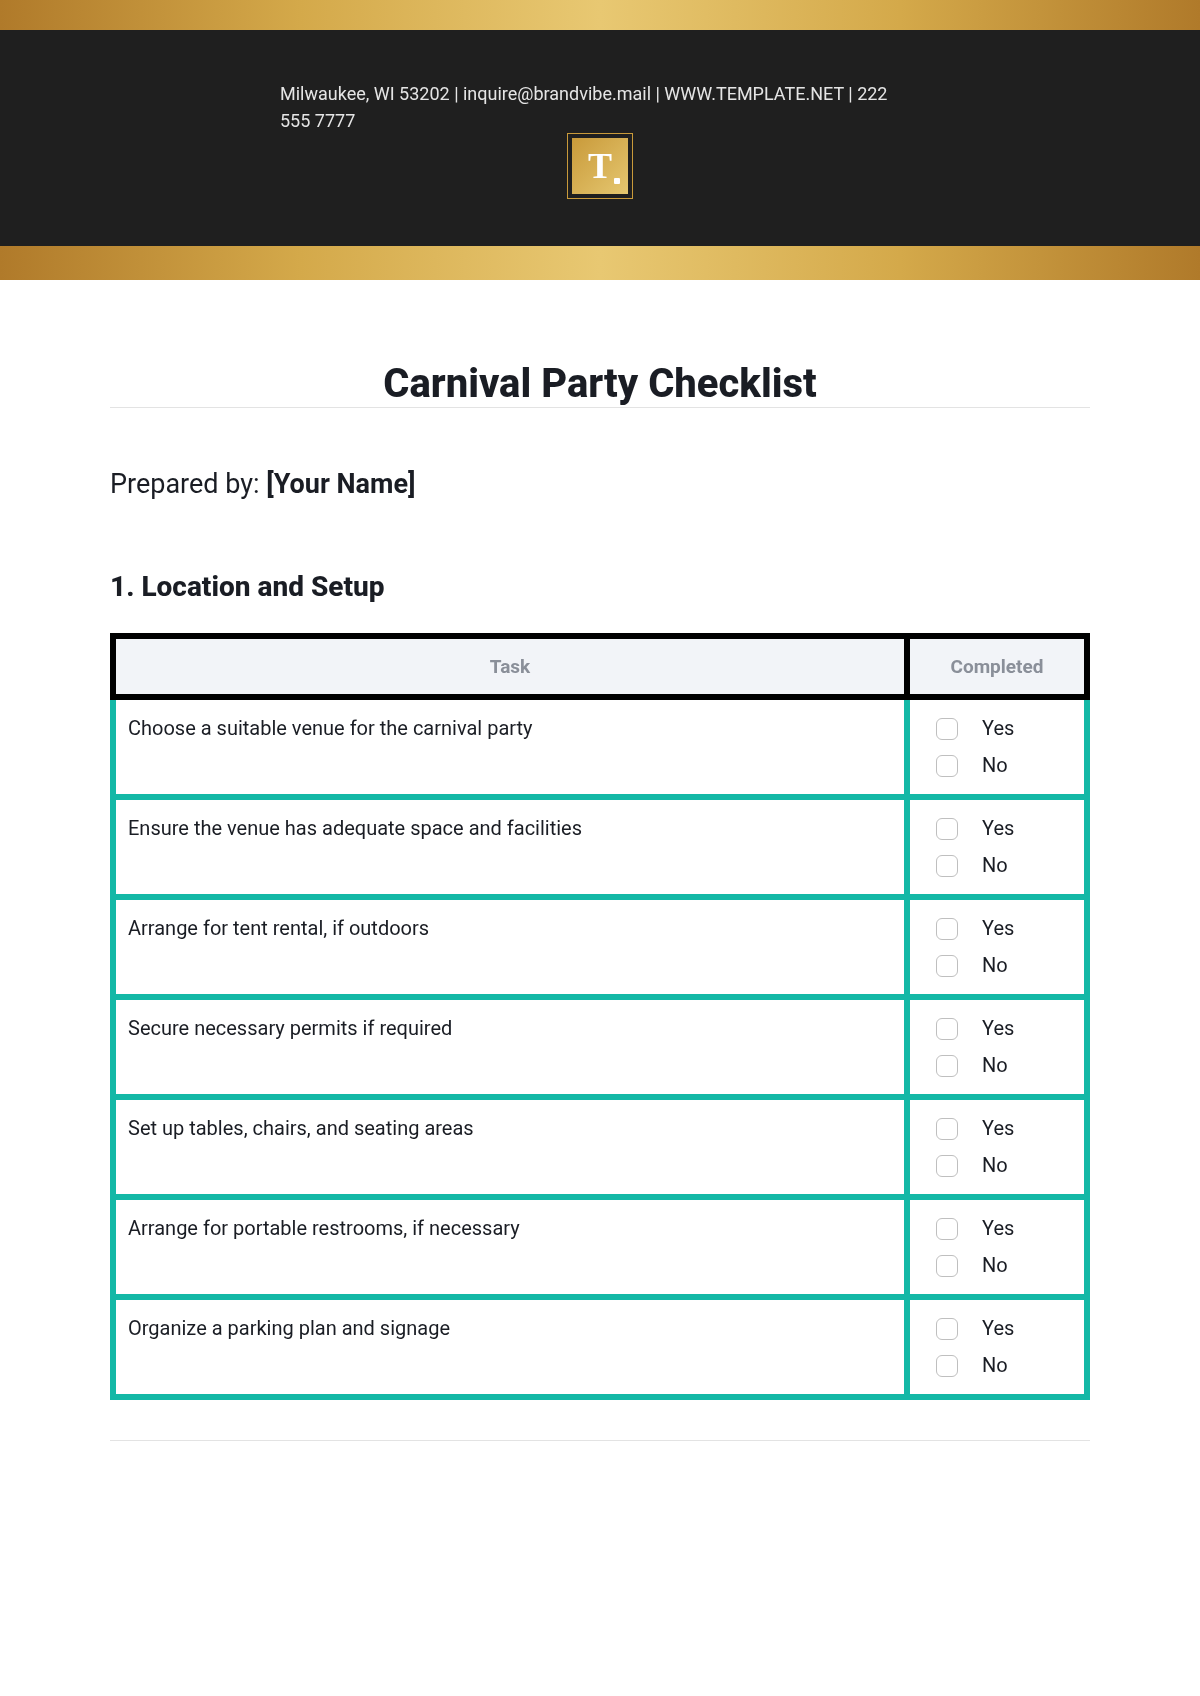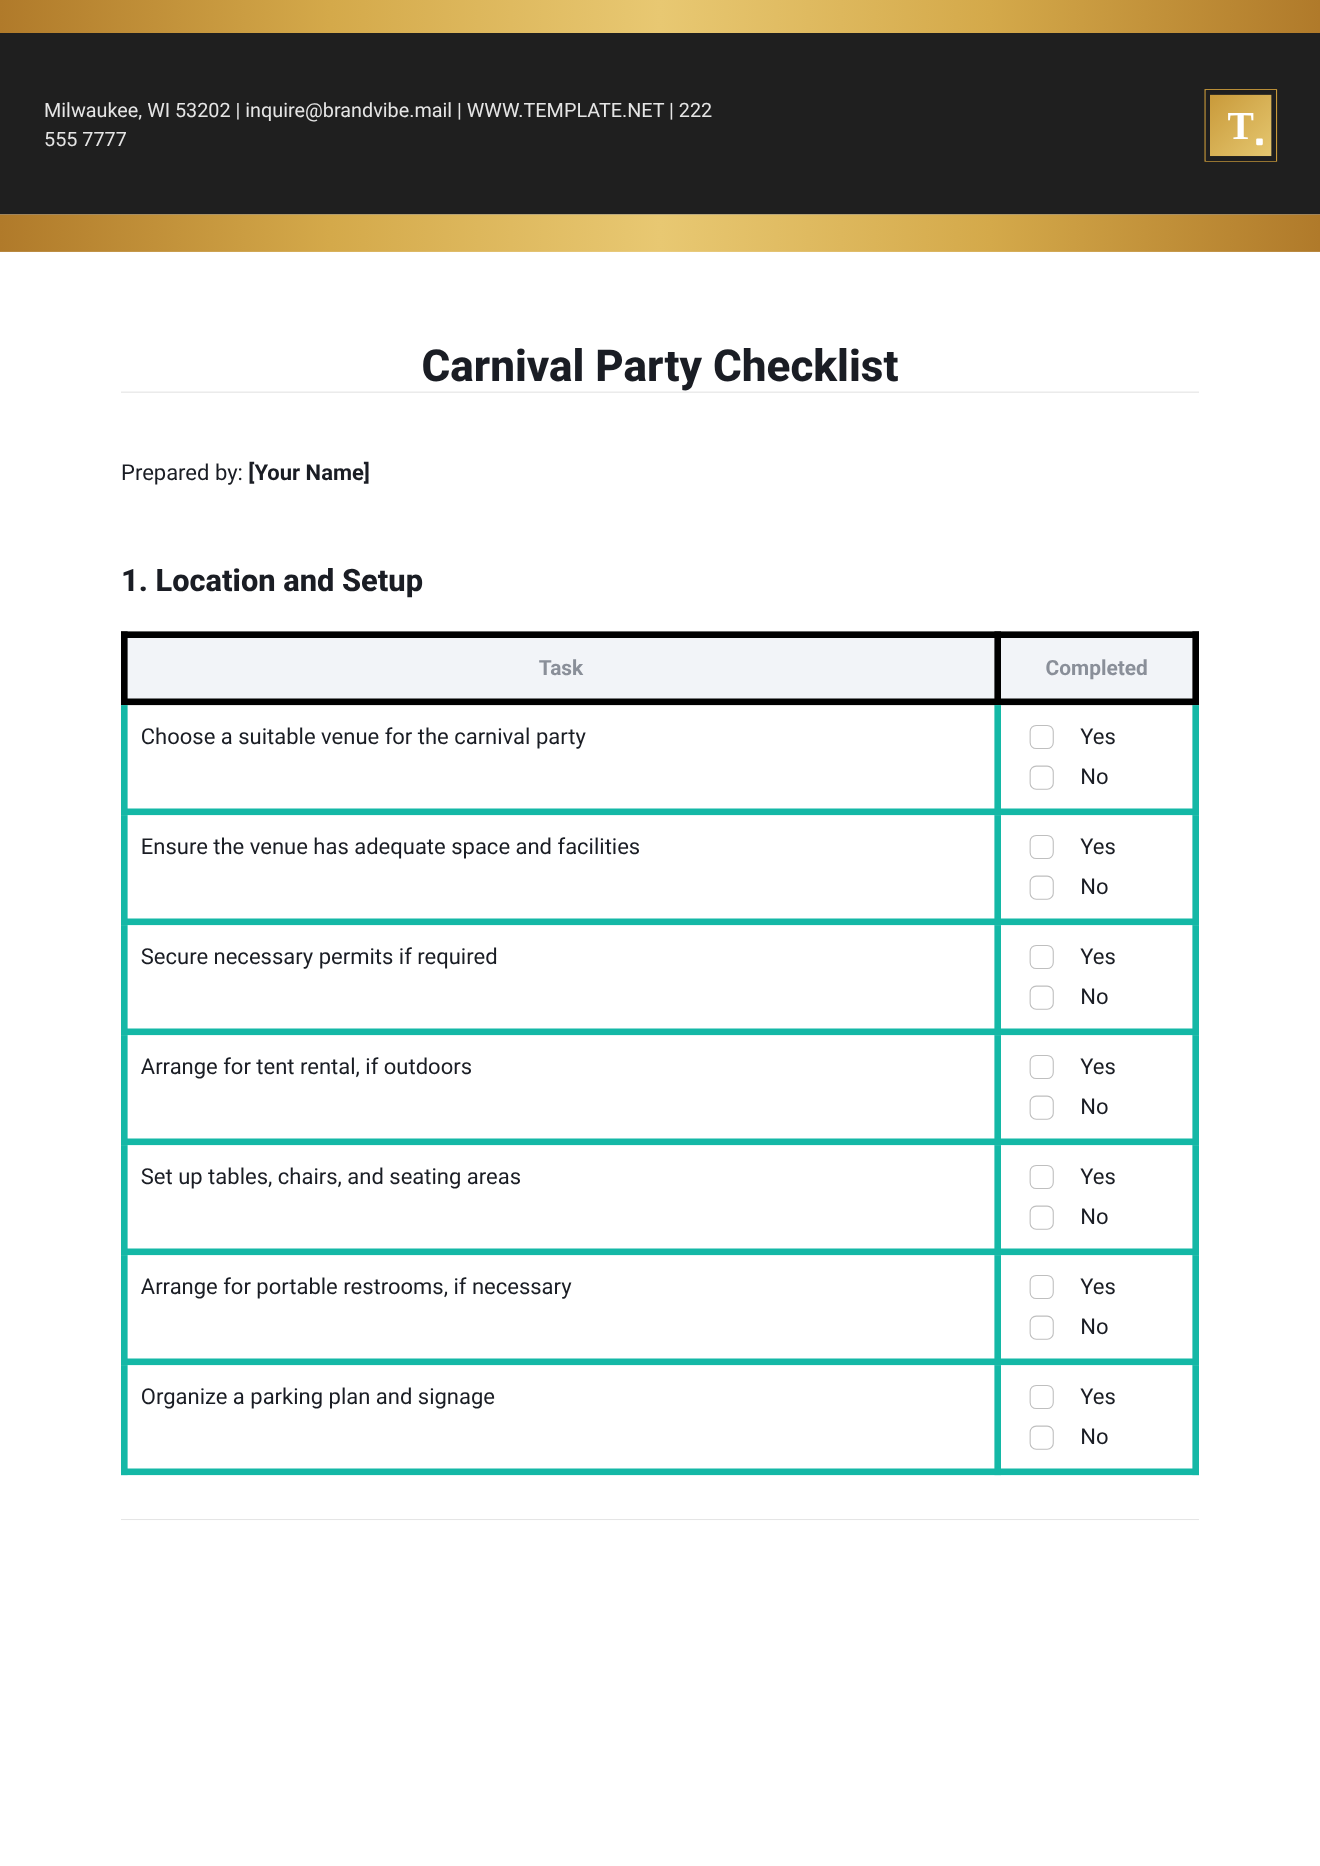--- a/index.html
+++ b/index.html
@@ -1,26 +1,26 @@
 <!DOCTYPE html>
 <html><head>
 <meta charset="utf-8">
 <style>
   * { margin:0; padding:0; box-sizing:border-box; }
   body { font-family:-apple-system,BlinkMacSystemFont,"Segoe UI",Roboto,Helvetica,Arial,sans-serif; background:#fff; width:1200px; }
   .banner-gold-top { height:30px; background:linear-gradient(90deg,#b07a2a 0%,#d4a94a 25%,#e8c872 50%,#d4a94a 75%,#b07a2a 100%); }
-  .banner-dark { background:#1f1f1f; padding:50px 40px 48px 40px; display:flex; align-items:center; justify-content:space-between; min-height:165px; }
+  .banner-dark { background:#1f1f1f; padding:50px 40px 48px 40px; display:flex; align-items:center; justify-content:space-between; min-height:165px;flex-direction:column; }
   .banner-dark .contact { color:#e5e5e5; font-size:18px; line-height:1.5; max-width:640px; }
   .logo { width:64px; height:64px; background:linear-gradient(135deg,#c99a3a,#e5c770); display:flex; align-items:center; justify-content:center; color:#fff; font-weight:900; font-size:36px; font-family:Georgia,serif; border:4px solid #1f1f1f; box-shadow:0 0 0 1px #c99a3a; position:relative; }
   .logo::after { content:""; position:absolute; bottom:10px; right:8px; width:6px; height:6px; background:#fff; border-radius:1px; }
   .banner-gold-bottom { height:34px; background:linear-gradient(90deg,#b07a2a 0%,#d4a94a 25%,#e8c872 50%,#d4a94a 75%,#b07a2a 100%); }
   .content { padding:0 110px; }
   .doc-title { text-align:center; font-size:40px; font-weight:800; color:#1a1d24; margin-top:80px; }
   hr.divider { border:none; border-top:1px solid #e3e3e3; margin-bottom:60px; }
-  .prepared { font-size:20px; color:#1a1d24; margin-bottom:70px; }
+  .prepared { font-size:27px; color:#1a1d24; margin-bottom:70px; }
   .prepared .value { font-weight:700; }
   .section-title { font-size:28px; font-weight:800; color:#1a1d24; margin-bottom:30px; }
   table.checklist { width:100%; border-collapse:collapse; border:1px solid #e6e6e6; font-size:20px; margin-bottom:40px; }
   table.checklist thead th { background:#f2f4f8; color:#8a8f99; font-weight:700; font-size:19px; padding:16px 12px; border:6px solid #000000; }
   table.checklist thead th:first-child { text-align:center; }
   table.checklist thead th:last-child { text-align:center; width:180px; }
   table.checklist tbody td { border:6px solid #14b8a6; padding:14px 12px; vertical-align:top; color:#1a1d24; line-height:1.45; }
   .yn { display:flex; flex-direction:column; gap:8px; padding-left:14px; }
   .yn-row { display:flex; align-items:center; gap:24px; }
   .chk { width:22px; height:22px; border:1px solid #bfbfbf; border-radius:6px; background:#fff; flex-shrink:0; }
@@ -80,36 +80,36 @@
                 <span>Yes</span>
               </div>
               <div class="yn-row">
                 <span class="chk"></span>
                 <span>No</span>
               </div>
             </div>
           </td>
         </tr>
         <tr>
-          <td>Secure necessary permits if required</td>
+          <td>Arrange for tent rental, if outdoors</td>
           <td>
             <div class="yn">
               <div class="yn-row">
                 <span class="chk"></span>
                 <span>Yes</span>
               </div>
               <div class="yn-row">
                 <span class="chk"></span>
                 <span>No</span>
               </div>
             </div>
           </td>
         </tr>
         <tr>
-          <td>Arrange for tent rental, if outdoors</td>
+          <td>Secure necessary permits if required</td>
           <td>
             <div class="yn">
               <div class="yn-row">
                 <span class="chk"></span>
                 <span>Yes</span>
               </div>
               <div class="yn-row">
                 <span class="chk"></span>
                 <span>No</span>
               </div>

